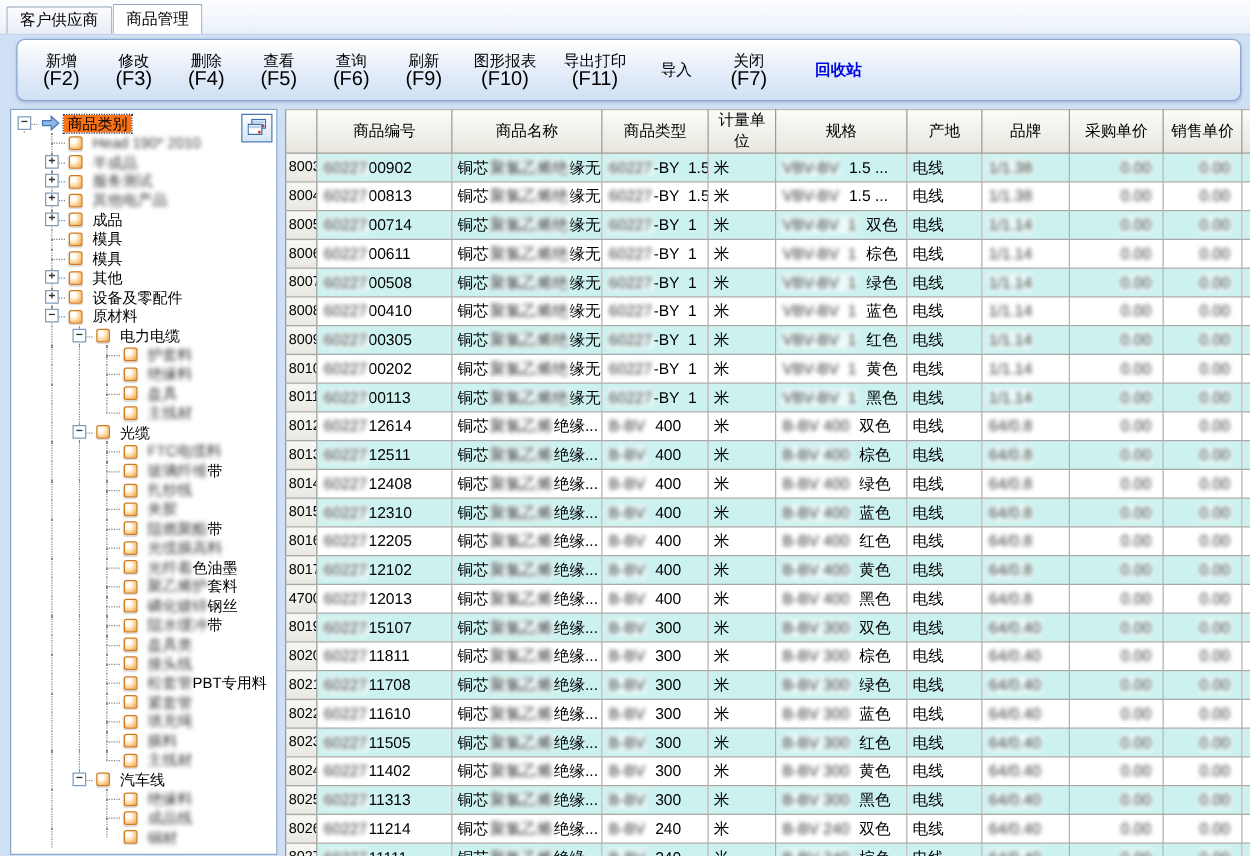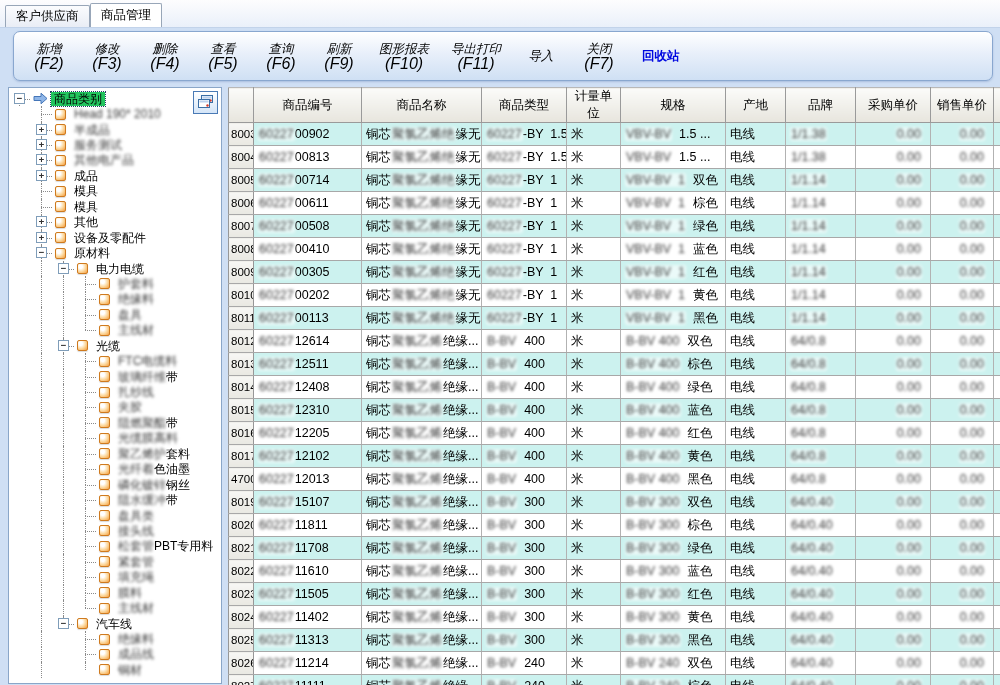--- a/index.html
+++ b/index.html
@@ -14,26 +14,26 @@
   .tabbar{height:27px;position:relative;background:linear-gradient(#fdfdfe,#eaf0fa);border-bottom:1px solid #c2d3ea;padding-left:24px;}
   .tab{position:absolute;bottom:0;border:1px solid #98a6b8;border-bottom:none;border-radius:2px 2px 0 0;
        padding:0 10px;font-size:12.5px;white-space:nowrap;cursor:default;}
   .tab.inactive{left:5px;height:21px;line-height:21px;background:linear-gradient(#fbfcfe,#e9edf5);}
   .tab.active{left:90px;height:23px;line-height:23px;background:#fff;z-index:2;font-weight:normal;}
   
   .toolbar{margin:3px 7px 6px 13px;height:48px;border:1px solid #89a7cf;border-radius:7px;
     background:linear-gradient(180deg,#ffffff 0%,#e8effa 45%,#cfe0f4 100%);
     box-shadow:inset 0 1px 0 #fff,0 1px 2px rgba(100,130,180,.35);
     display:flex;align-items:center;padding:0 6px;}
-  .tbuttons{display:flex;align-items:center;font-style:italic;}
+  .tbuttons{display:flex;align-items:center;}
   .tbtn{display:flex;flex-direction:column;align-items:center;justify-content:center;
     min-width:36px;padding:2px 11px;cursor:default;}
   .tbtn .l1{font-size:12.5px;line-height:15px;}
   .tbtn .l2{font-size:16px;line-height:13px;}
-  .recycle{margin-left:14px;font-weight:bold;font-size:12.5px;cursor:default;}
+  .recycle{margin-left:24px;font-weight:bold;font-size:12.5px;cursor:default;}
   
   .content{display:flex;padding-left:8px;}
   .treepanel{width:212px;height:595px;flex:0 0 212px;background:#fff;border:1px solid #8aa6c8;
     position:relative;overflow:hidden;margin-right:6px;}
   .panelbtn{position:absolute;top:3px;right:3px;width:23px;height:21px;border:1px solid #4a7ab5;
     background:linear-gradient(#ffffff,#d4e5f8);display:flex;align-items:center;justify-content:center;}
   
   .tree{padding-top:3px;}
   .trow{display:flex;align-items:center;height:15.45px;white-space:nowrap;}
   .sp,.conn{flex:0 0 22px;width:22px;height:100%;position:relative;}
@@ -43,21 +43,21 @@
   .conn.more::after{content:"";position:absolute;left:10px;top:50%;bottom:0;border-left:1px dotted #8a8a8a;}
   .hstub{position:absolute;left:10px;right:1px;top:50%;border-top:1px dotted #8a8a8a;}
   .exp{position:absolute;left:5px;top:50%;margin-top:-6px;width:11px;height:11px;box-sizing:border-box;
     background:#fff;border:1px solid #7f9db9;z-index:2;
     font:bold 9px/9px "DejaVu Sans Mono",monospace;text-align:center;color:#333;}
   .bead{width:9px;height:9px;flex:0 0 9px;margin:0 5px 0 2px;border:1px solid #cf7a1e;border-radius:2px;
     background:radial-gradient(circle at 30% 30%,#ffffff 20%,#fcd9a0 55%,#f49c3c 100%);
     box-shadow:0 1px 1px rgba(0,0,0,.15);}
   .rooticon{flex:0 0 15px;margin:0 3px 0 2px;display:flex;align-items:center;}
   .nlabel{padding:0 3px;line-height:14px;}
-  .nlabel.sel{background:#22c55e;color:#000;outline:1px dotted #2a3d66;}
+  .nlabel.sel{background:#f97316;color:#000;outline:1px dotted #2a3d66;}
   .tblur{filter:blur(1.6px);color:#3a3a3a;}
   
   .tablepanel{width:774px;height:680px;overflow:hidden;}
   table.grid{border-collapse:collapse;table-layout:fixed;width:845px;background:#fff;}
   table.grid th{height:21px;padding:0 3px;font-weight:normal;font-size:12.5px;text-align:center;
     background:linear-gradient(#fbfbf9,#e7e5dd);border:1px solid #9a9a9a;border-top:1px solid #b8b8b8;}
   table.grid td{height:22px;padding:0 4px;border-right:1px solid #b2b2b2;border-bottom:1px solid #a8a8a8;
     white-space:pre;overflow:hidden;font-size:12.5px;}
   table.grid td.num{background:linear-gradient(#f7f7f4,#e9e8e2);border-right:1px solid #979797;
     border-left:1px solid #979797;padding:0 2px;font-size:11.5px;text-align:left;}
@@ -344,31 +344,31 @@
             <div class="nlabel"><span class="tblur">光缆膜高料</span></div>
           </div>
           <div class="trow">
             <div class="sp"></div>
             <div class="sp vl"></div>
             <div class="sp vl"></div>
             <div class="conn more">
               <div class="hstub"></div>
             </div>
             <div class="bead"></div>
+            <div class="nlabel"><span class="tblur">光纤着</span><span>色油墨</span></div>
+          </div>
+          <div class="trow">
+            <div class="sp"></div>
+            <div class="sp vl"></div>
+            <div class="sp vl"></div>
+            <div class="conn more">
+              <div class="hstub"></div>
+            </div>
+            <div class="bead"></div>
             <div class="nlabel"><span class="tblur">聚乙烯护</span><span>套料</span></div>
-          </div>
-          <div class="trow">
-            <div class="sp"></div>
-            <div class="sp vl"></div>
-            <div class="sp vl"></div>
-            <div class="conn more">
-              <div class="hstub"></div>
-            </div>
-            <div class="bead"></div>
-            <div class="nlabel"><span class="tblur">光纤着</span><span>色油墨</span></div>
           </div>
           <div class="trow">
             <div class="sp"></div>
             <div class="sp vl"></div>
             <div class="sp vl"></div>
             <div class="conn more">
               <div class="hstub"></div>
             </div>
             <div class="bead"></div>
             <div class="nlabel"><span class="tblur">磷化镀锌</span><span>钢丝</span></div>

